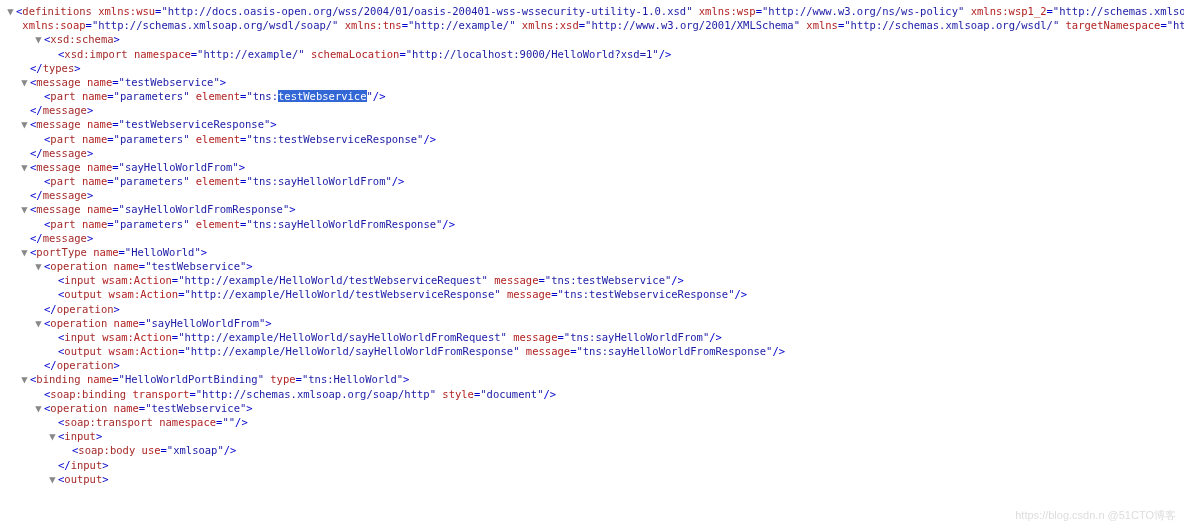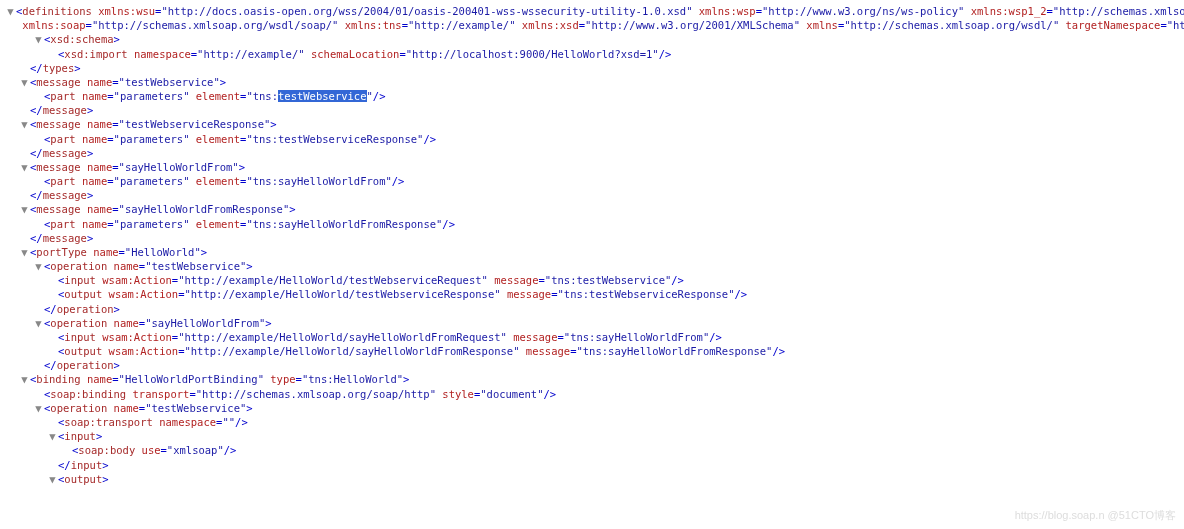--- a/index.html
+++ b/index.html
@@ -48,13 +48,13 @@
     <span class="ln i1"><span class="tog">▼</span><span class="br">&lt;</span><span class="tag">binding</span> <span class="attr">name</span><span class="br">=</span><span class="q">"</span><span class="val">HelloWorldPortBinding</span><span class="q">"</span> <span class="attr">type</span><span class="br">=</span><span class="q">"</span><span class="val">tns:HelloWorld</span><span class="q">"</span><span class="br">&gt;</span></span>
     <span class="ln i2"><span class="tog"> </span><span class="br">&lt;</span><span class="tag">soap:binding</span> <span class="attr">transport</span><span class="br">=</span><span class="q">"</span><span class="val">http://schemas.xmlsoap.org/soap/http</span><span class="q">"</span> <span class="attr">style</span><span class="br">=</span><span class="q">"</span><span class="val">document</span><span class="q">"</span><span class="br">/&gt;</span></span>
     <span class="ln i2"><span class="tog">▼</span><span class="br">&lt;</span><span class="tag">operation</span> <span class="attr">name</span><span class="br">=</span><span class="q">"</span><span class="val">testWebservice</span><span class="q">"</span><span class="br">&gt;</span></span>
     <span class="ln i3"><span class="tog"> </span><span class="br">&lt;</span><span class="tag">soap:transport</span> <span class="attr">namespace</span><span class="br">=</span><span class="q">"</span><span class="val"></span><span class="q">"</span><span class="br">/&gt;</span></span>
     <span class="ln i3"><span class="tog">▼</span><span class="br">&lt;</span><span class="tag">input</span><span class="br">&gt;</span></span>
     <span class="ln i4"><span class="tog"> </span><span class="br">&lt;</span><span class="tag">soap:body</span> <span class="attr">use</span><span class="br">=</span><span class="q">"</span><span class="val">xmlsoap</span><span class="q">"</span><span class="br">/&gt;</span></span>
     <span class="ln i3"><span class="tog"> </span><span class="br">&lt;/</span><span class="tag">input</span><span class="br">&gt;</span></span>
     <span class="ln i3"><span class="tog">▼</span><span class="br">&lt;</span><span class="tag">output</span><span class="br">&gt;</span></span>
     <span class="ln i4"><span class="tog"> </span> </span>
   </div>
-<div class="wm">https://blog.soap.n @51CTO博客</div>
+<div class="wm">https://blog.csdn.n @51CTO博客</div>
 
 </body></html>

